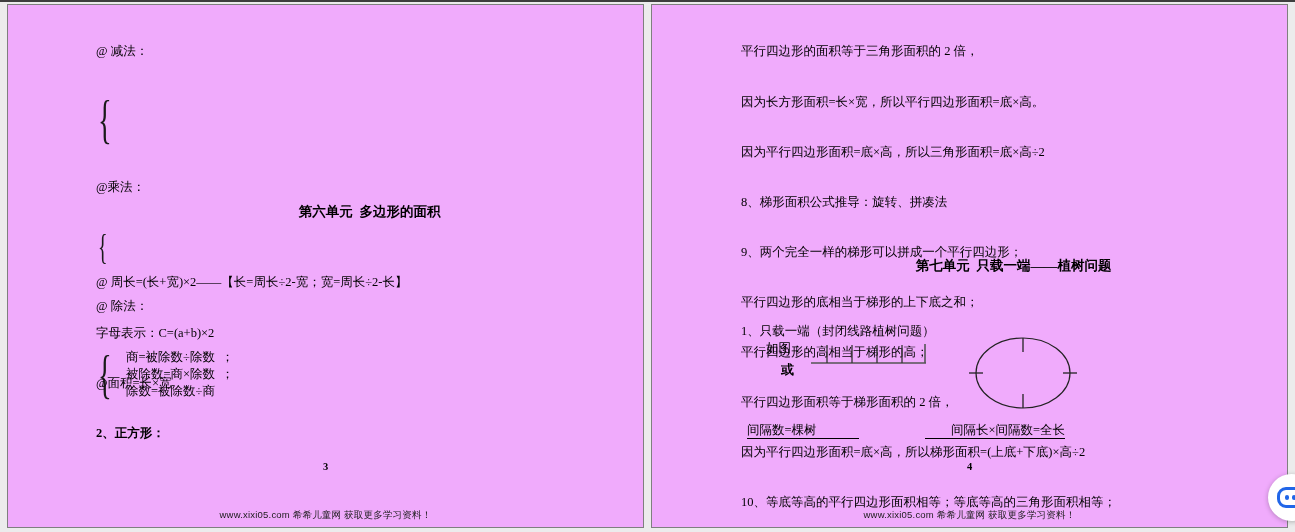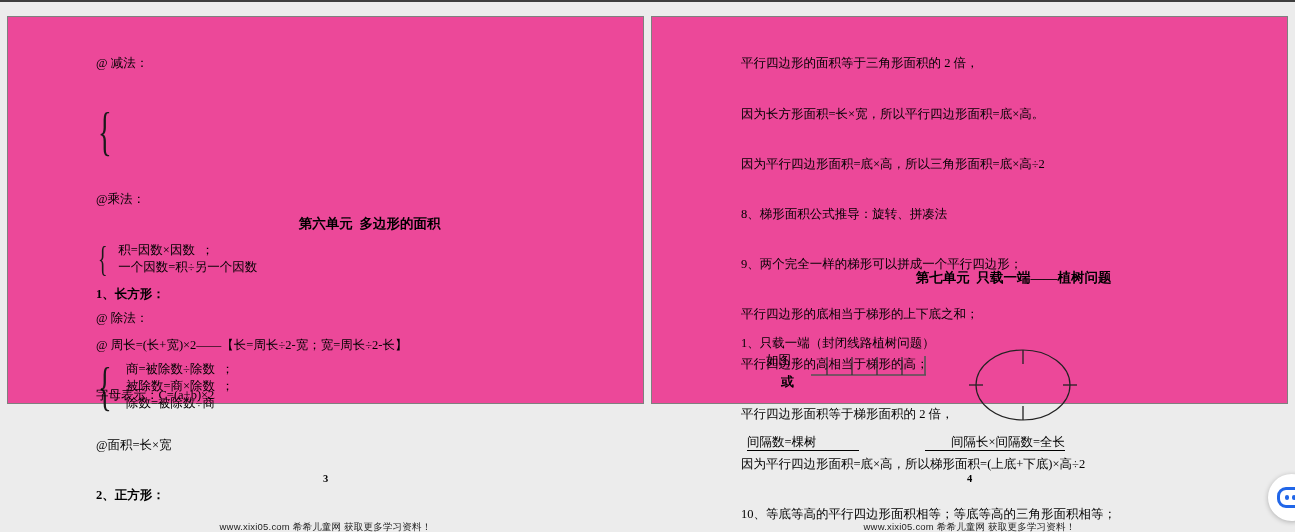--- a/index.html
+++ b/index.html
@@ -4,21 +4,21 @@
 <style>
   html,body{margin:0;padding:0;}
   body{
     width:1295px;height:532px;position:relative;overflow:hidden;
     background:#ececec;
     font-family:"Liberation Serif","DejaVu Serif",serif;
     color:#000;
   }
   .topline{position:absolute;left:0;top:0;width:1295px;height:2px;background:#3e3e3e;z-index:6;}
   .page{
-    position:absolute;top:16px;height:388px;width:637px;background:#ec4899;
+    position:absolute;top:4px;height:524px;width:637px;background:#f0abfc;
     border:1px solid #7f7f7f;box-sizing:border-box;z-index:1;
   }
   #page-left{left:7px;}
   #page-right{left:651px;}
   .flow{position:absolute;font-size:12.5px;line-height:16.7px;white-space:pre;}
   .tline{white-space:pre;}
   .bold{font-weight:bold;}
   .brace-group{display:flex;align-items:center;}
   .brace{
     display:inline-block;font-family:"Liberation Serif",serif;font-weight:normal;
@@ -64,40 +64,35 @@
 <div class="page" id="page-left">
 
   <div class="flow" style="left:88px;top:5px;">
     <div class="tline">@ 减法：</div>
     <div class="brace-group">
       <span class="brace b3">{</span>
     </div>
     <div class="tline">@乘法：</div>
     <div class="brace-group">
       <span class="brace b2">{</span>
-      <div class="glines">
-        <div class="tline">积=因数×因数  ；</div>
-        <div class="tline">一个因数=积÷另一个因数</div>
-      </div>
     </div>
     <div class="tline">@ 除法：</div>
     <div class="brace-group">
       <span class="brace b3">{</span>
       <div class="glines">
         <div class="tline">商=被除数÷除数  ；</div>
         <div class="tline">被除数=商×除数  ；</div>
         <div class="tline">除数=被除数÷商</div>
       </div>
     </div>
   </div>
 
   <div class="unit-title" style="top:198px;">第六单元  多边形的面积</div>
 
   <div class="flow" style="left:88px;top:236px;">
-    <div class="tline bold">1、长方形：</div>
     <div class="tline">@ 周长=(长+宽)×2——【长=周长÷2-宽；宽=周长÷2-长】</div>
     <div class="tline">字母表示：C=(a+b)×2</div>
     <div class="tline">@面积=长×宽</div>
     <div class="tline bold">2、正方形：</div>
     
     
     
     
     
     

